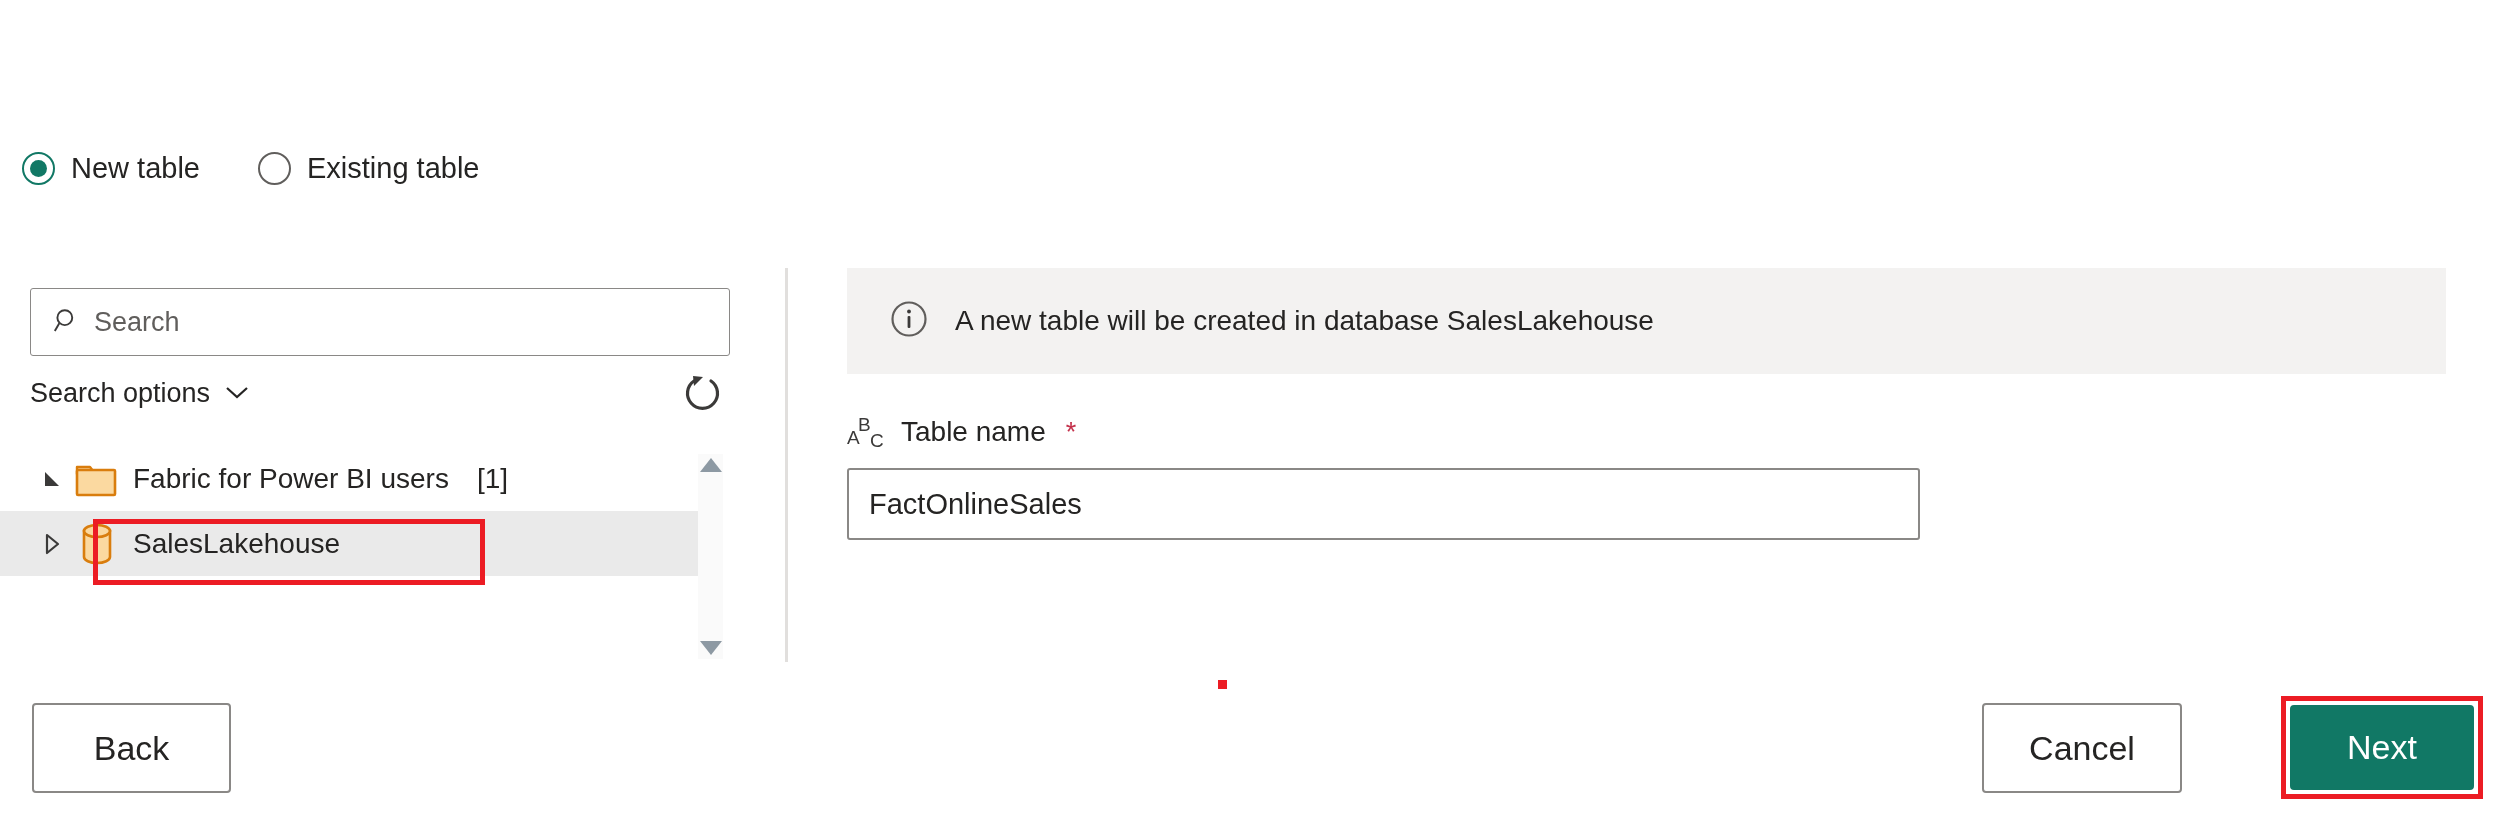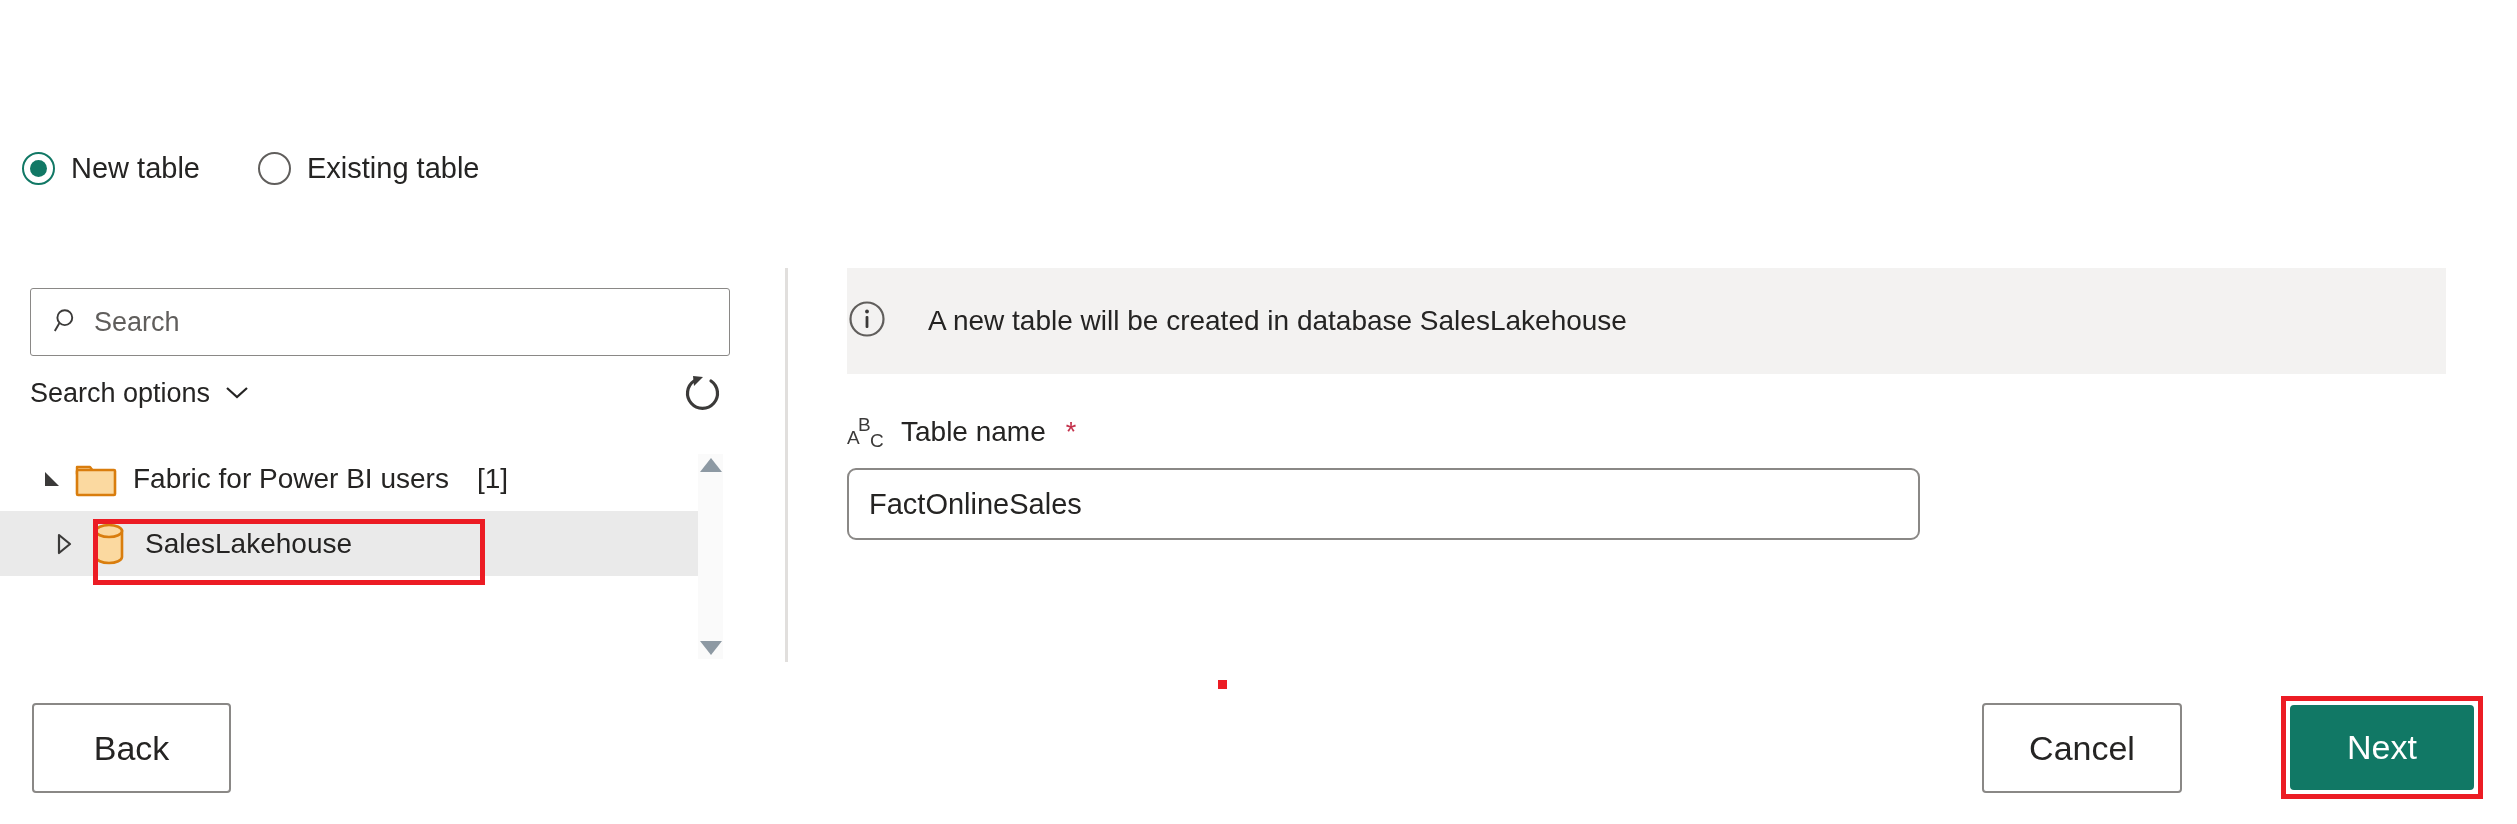--- a/index.html
+++ b/index.html
@@ -57,21 +57,21 @@
   }
   .display-options-label { font-size: 27px; color: #252423; white-space: nowrap; }
   .refresh-btn { position: absolute; right: 4px; top: -6px; cursor: pointer; }
 
   .tree {
     position: absolute; left: 0; top: 176px;
     width: 760px; height: 215px;
   }
   .tree-scrollport { position: absolute; left: 0; top: 0; width: 700px; height: 215px; overflow: hidden; }
   .tree-row { display: flex; align-items: center; height: 65px; padding-left: 33px; }
-  .tree-row.level1 { padding-left: 45px; }
+  .tree-row.level1 { padding-left: 33px; }
   .tree-row.selected { background: #eaeaea; }
   .tree-twisty { width: 38px; flex: 0 0 38px; display: flex; align-items: center; justify-content: center; }
   .tree-icon { width: 52px; flex: 0 0 52px; display: flex; align-items: center; justify-content: center; }
   .tree-label { font-size: 28px; color: #252423; white-space: nowrap; margin-left: 10px; }
   .tree-count { font-size: 28px; color: #252423; margin-left: 28px; white-space: nowrap; }
 
   .tree-highlight {
     position: absolute; left: 93px; top: 73px;
     width: 392px; height: 66px;
     border: 5px solid #ec1c24;
@@ -90,40 +90,40 @@
   .sb-up { border-bottom: 14px solid #8d99a3; }
   .sb-down { border-top: 14px solid #8d99a3; }
 
   .panel-divider { position: absolute; left: 785px; top: 268px; width: 3px; height: 394px; background: #e1dfdd; }
 
   
   .info-bar {
     position: absolute; left: 847px; top: 268px;
     width: 1599px; height: 106px;
     background: #f3f2f1;
-    display: flex; align-items: center; gap: 41px;
+    display: flex; align-items: center; padding-left: 42px; gap: 26px;
   }
   .info-text { font-size: 28px; color: #252423; white-space: nowrap; }
 
   .field-label-row {
     position: absolute; left: 847px; top: 412px;
     display: flex; align-items: center; gap: 16px;
   }
   .abc-icon { position: relative; width: 38px; height: 40px; flex: 0 0 38px; }
   .abc-icon span { position: absolute; font-size: 19px; color: #3b3a39; line-height: 1; }
   .abc-a { left: 0; top: 16px; }
   .abc-b { left: 11px; top: 3px; }
   .abc-c { left: 23px; top: 19px; }
   .field-label { font-size: 28px; font-weight: normal; color: #252423; white-space: nowrap; }
   .req-star { font-size: 27px; color: #c4314b; margin-left: 4px; }
 
   .text-input {
     position: absolute; left: 847px; top: 468px;
     width: 1073px; height: 72px;
-    border: 2px solid #8a8886; border-radius: 9px;
+    border: 2px solid #8a8886; border-radius: 3px;
     background: #fff;
     display: flex; align-items: center; padding-left: 20px;
   }
   .text-input-value { font-size: 29px; color: #252423; white-space: nowrap; }
 
   .stray-dot { position: absolute; left: 1218px; top: 680px; width: 9px; height: 9px; background: #ec1c24; }
 
   
   .btn {
     position: absolute;

